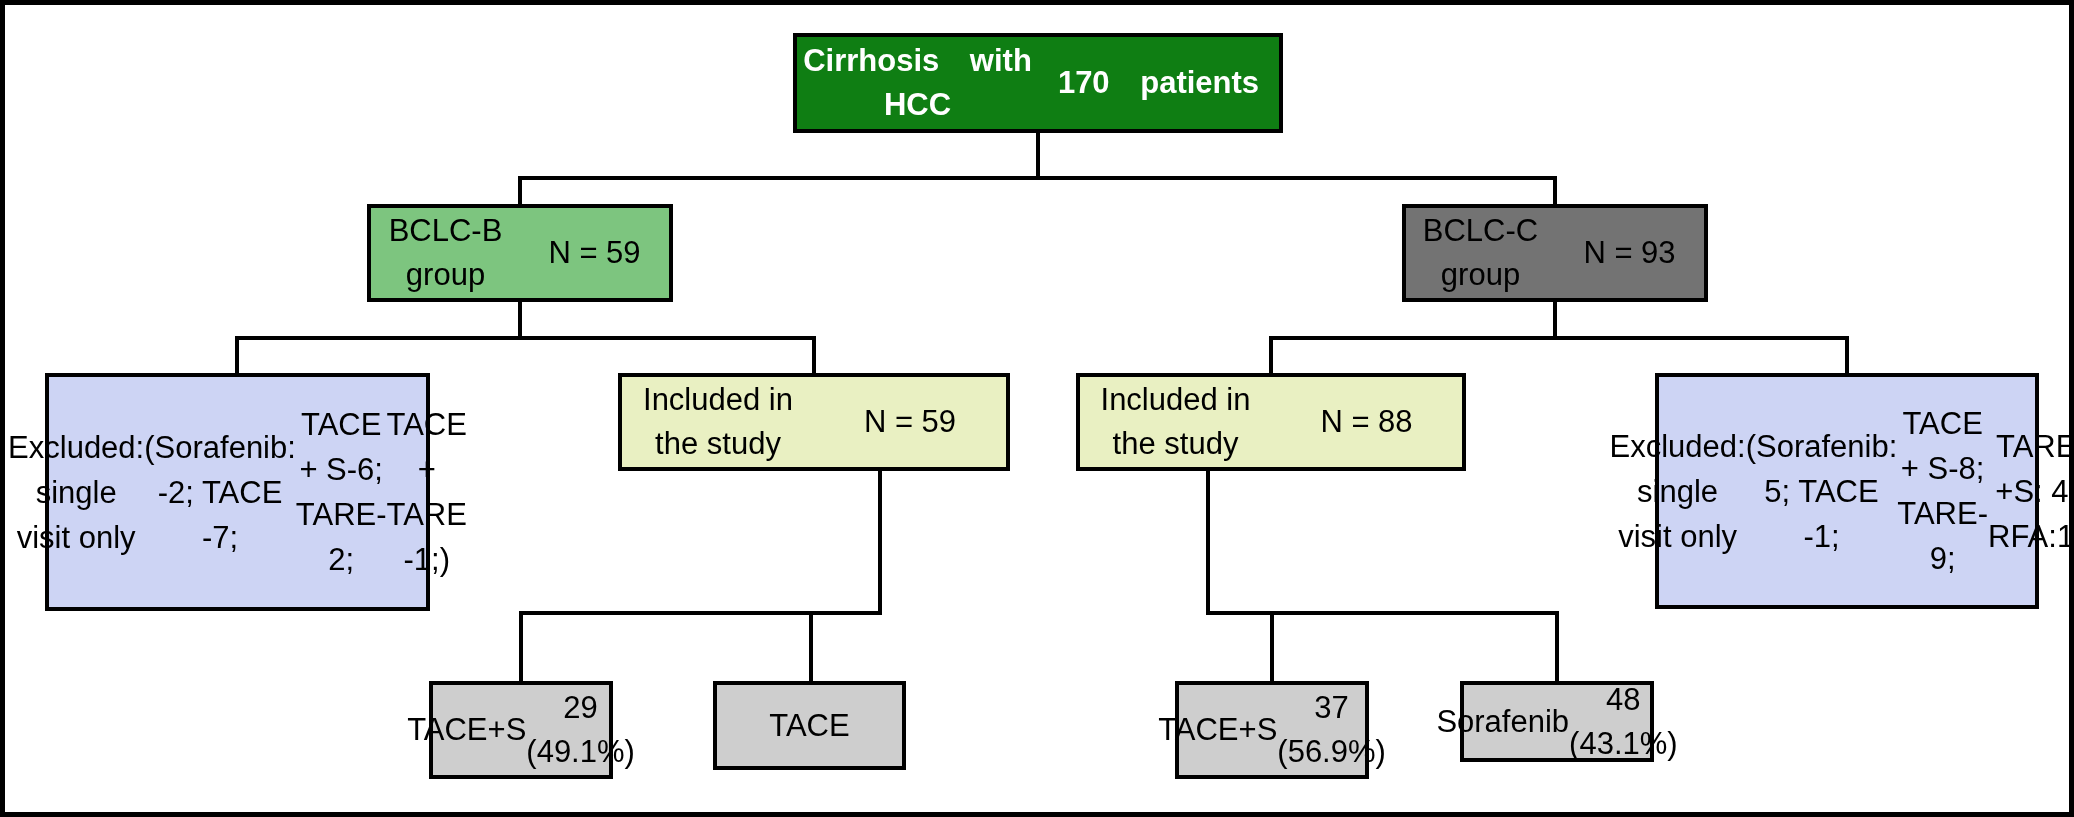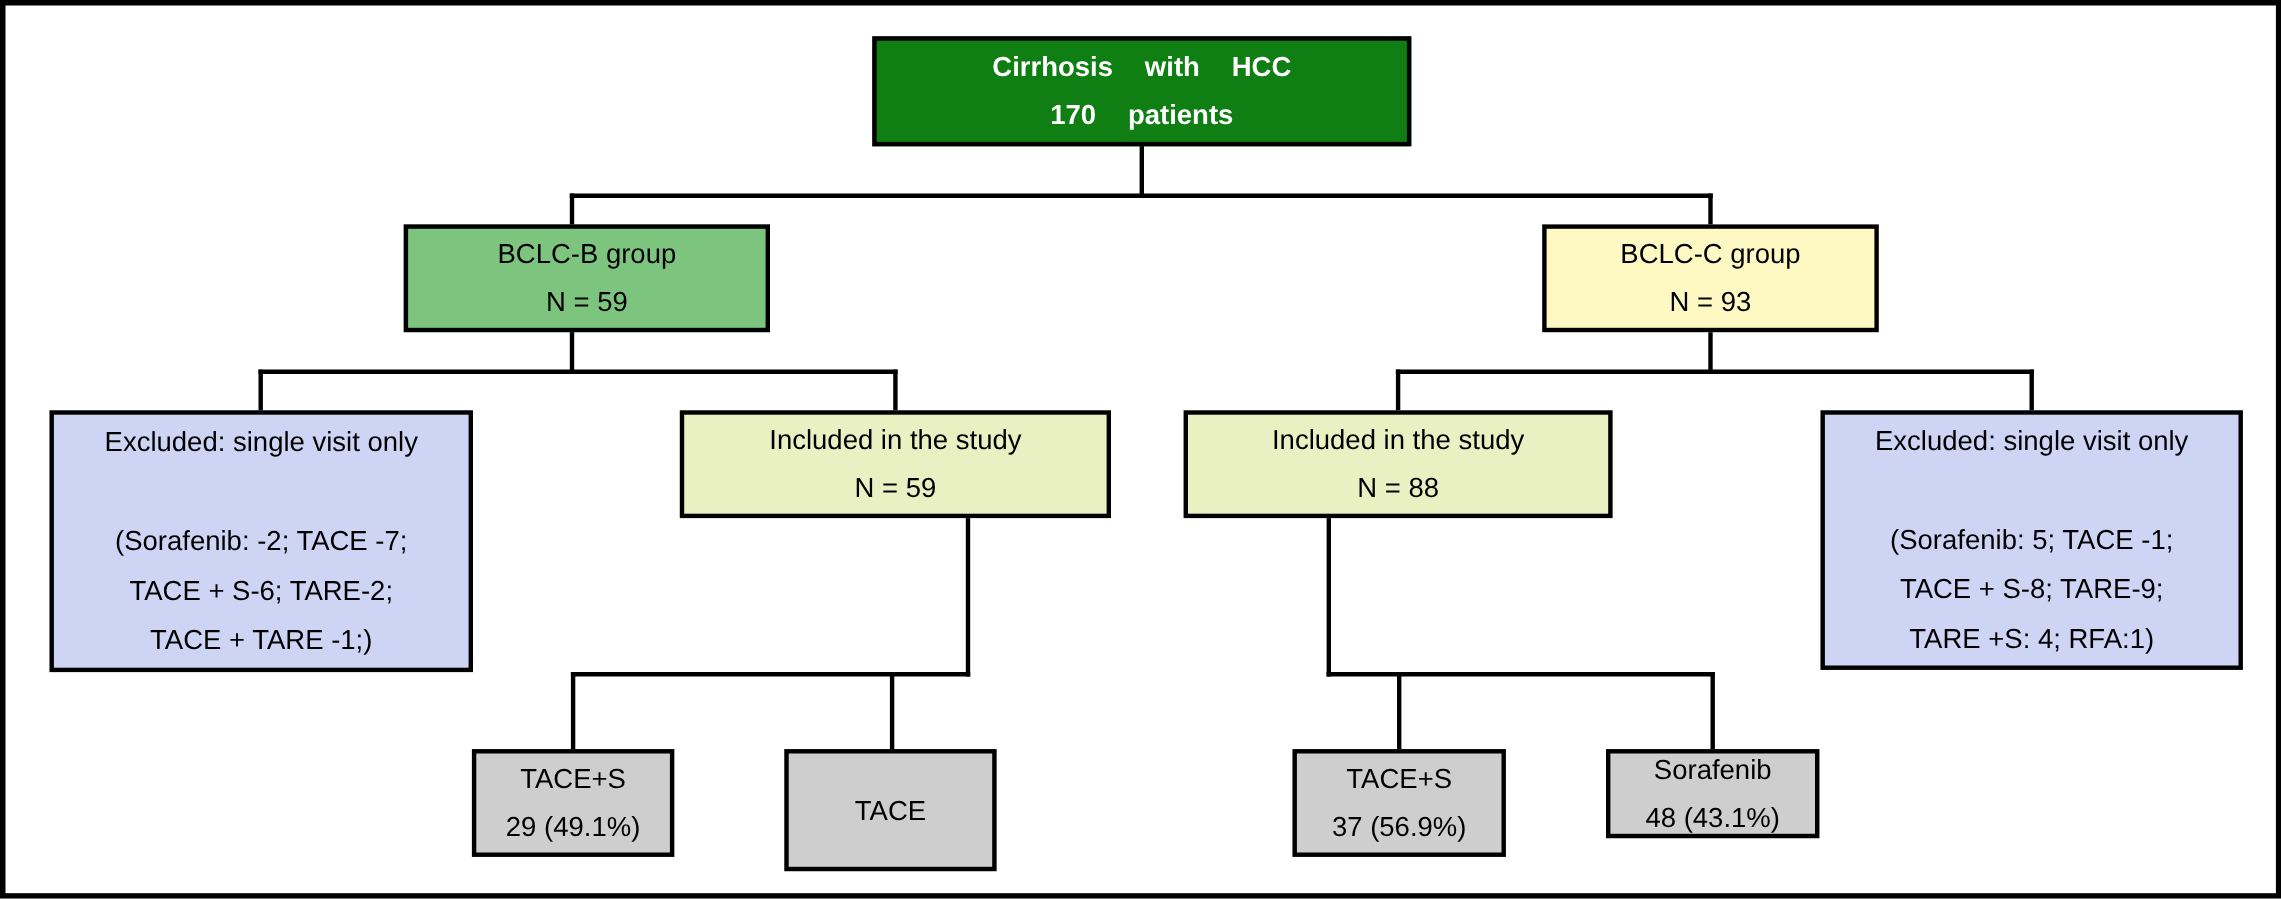--- a/index.html
+++ b/index.html
@@ -27,26 +27,26 @@
   }
   .connectors line {
     stroke: #000000;
     stroke-width: 4;
   }
   .node {
     position: absolute;
     box-sizing: border-box;
     border: 4px solid #000000;
     display: flex;
-    flex-direction: column;
+    flex-direction: row;
     align-items: center;
     justify-content: center;
     text-align: center;
     color: #000000;
-    font-size: 25px;
+    font-size: 31px;
     line-height: 44px;
     z-index: 2;
   }
   .node .ln { width: 100%; }
   .node-root {
     color: #ffffff;
     font-weight: bold;
     word-spacing: 22px;
   }
   .node-excl {
@@ -87,26 +87,26 @@
     <line x1="1201" y1="608" x2="1554" y2="608"></line>
     <line x1="1267" y1="606" x2="1267" y2="678"></line>
     <line x1="1552" y1="606" x2="1552" y2="678"></line>
   </svg>
 
   <div class="node node-root" style="left: 788px; top: 28px; width: 490px; height: 100px; background-color: rgb(15, 126, 19);">
     <div class="ln">Cirrhosis with HCC</div>
     <div class="ln">170 patients</div>
   </div>
 
-  <div class="node" style="left: 362px; top: 199px; width: 333px; height: 98px; background-color: rgb(125, 197, 127);">
+  <div class="node" style="left: 362px; top: 199px; width: 306px; height: 98px; background-color: rgb(125, 197, 127);">
     <div class="ln">BCLC-B group</div>
     <div class="ln">N = 59</div>
   </div>
 
-  <div class="node" style="left: 1397px; top: 199px; width: 306px; height: 98px; background-color: #fef9c3;">
+  <div class="node" style="left: 1397px; top: 199px; width: 306px; height: 98px; background-color: #737373;">
     <div class="ln">BCLC-C group</div>
     <div class="ln">N = 93</div>
   </div>
 
   <div class="node node-excl" style="left: 40px; top: 368px; width: 385px; height: 238px; background-color: rgb(205, 212, 244);">
     <div class="ln">Excluded: single visit only</div>
     <div class="ln spacer"></div>
     <div class="ln">(Sorafenib: -2; TACE -7;</div>
     <div class="ln">TACE + S-6; TARE-2;</div>
     <div class="ln">TACE + TARE -1;)</div>
@@ -128,21 +128,21 @@
     <div class="ln">(Sorafenib: 5; TACE -1;</div>
     <div class="ln">TACE + S-8; TARE-9;</div>
     <div class="ln">TARE +S: 4; RFA:1)</div>
   </div>
 
   <div class="node" style="left: 424px; top: 676px; width: 184px; height: 98px; background-color: rgb(206, 206, 206);">
     <div class="ln">TACE+S</div>
     <div class="ln">29 (49.1%)</div>
   </div>
 
-  <div class="node" style="left: 708px; top: 676px; width: 193px; height: 111px; background-color: rgb(206, 206, 206);">
+  <div class="node" style="left: 708px; top: 676px; width: 193px; height: 89px; background-color: rgb(206, 206, 206);">
     <div class="ln">TACE</div>
   </div>
 
   <div class="node" style="left: 1170px; top: 676px; width: 194px; height: 98px; background-color: rgb(206, 206, 206);">
     <div class="ln">TACE+S</div>
     <div class="ln">37 (56.9%)</div>
   </div>
 
   <div class="node" style="left: 1455px; top: 676px; width: 194px; height: 81px; background-color: rgb(206, 206, 206);">
     <div class="ln">Sorafenib</div>

